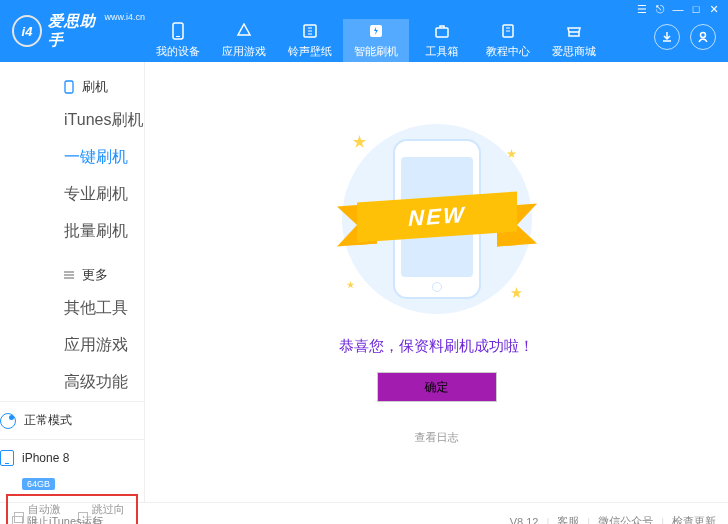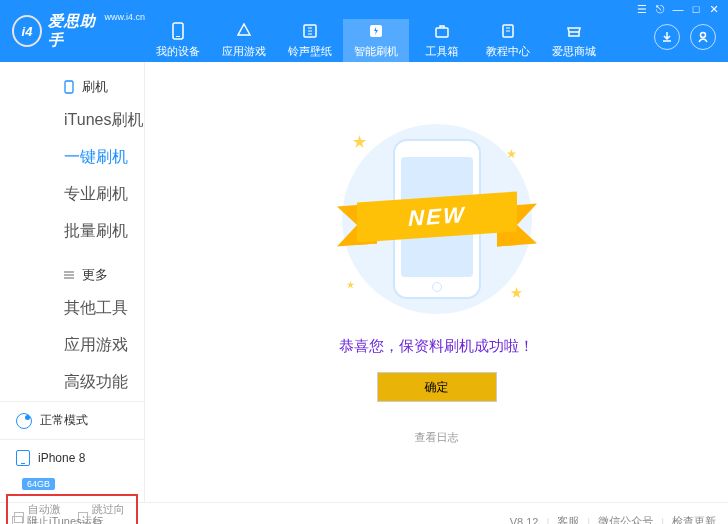--- a/index.html
+++ b/index.html
@@ -29,21 +29,21 @@
 
     
     .sidebar { width: 145px; border-right: 1px solid #eee; display: flex; flex-direction: column; font-size: 12px; }
     .side-section { padding: 10px 0 0 0; margin-left: 48px; }
     .side-heading { display: flex; align-items: center; gap: 6px; padding: 6px 14px; color: #333; font-size: 13px; }
     .side-heading .hicon { width: 14px; height: 14px; }
     .side-item { padding: 8px 0 8px 16px; color: #555; cursor: pointer; font-size: 16px; }
     .side-item.selected { color: #1e90ff; }
 
     .side-bottom { margin-top: auto; border-top: 1px solid #eee; }
-    .mode-row, .device-row { display: flex; align-items: center; gap: 8px; padding: 10px 16px; font-size: 12px; color: #333; }
+    .mode-row, .device-row { display: flex; align-items: center; gap: 8px; padding: 10px 0; font-size: 12px; color: #333; }
     .mode-icon { width: 16px; height: 16px; border: 1.5px solid #1e90ff; border-radius: 50%; position: relative; }
     .mode-icon::after { content: ""; position: absolute; width: 5px; height: 5px; background: #1e90ff; border-radius: 50%; top: 1px; right: 1px; }
     .device-icon { width: 14px; height: 16px; border: 1.5px solid #1e90ff; border-radius: 2px; position: relative; }
     .device-icon::after { content: ""; position: absolute; width: 4px; height: 1.5px; background: #1e90ff; bottom: 1px; left: 50%; transform: translateX(-50%); }
     .badge { background: #54aaff; color: #fff; font-size: 9px; padding: 1px 5px; border-radius: 2px; margin-left: 22px; margin-top: -4px; display: inline-block; }
 
     .red-box { border: 2px solid #e53935; margin: 4px 6px 6px 6px; padding: 6px 6px; display: flex; gap: 12px; }
     .chk { display: flex; align-items: center; gap: 4px; font-size: 11px; color: #999; }
     .chk-box { width: 11px; height: 11px; border: 1px solid #bbb; }
 
@@ -55,21 +55,21 @@
     .phone-screen { position: absolute; top: 16px; left: 6px; right: 6px; bottom: 20px; background: #d9ecff; border-radius: 4px; }
     .phone-btn { position: absolute; bottom: 5px; left: 50%; transform: translateX(-50%); width: 10px; height: 10px; border: 1.5px solid #cfe6ff; border-radius: 50%; }
     .ribbon { position: absolute; z-index: 3; width: 200px; height: 50px; top: 78px; left: 20px; }
     .ribbon-body { position: absolute; left: 20px; right: 20px; height: 40px; background: #ffc107; transform: skewY(-4deg); display: flex; align-items: center; justify-content: center; color: #fff; font-weight: 900; font-size: 22px; letter-spacing: 2px; font-style: italic; }
     .ribbon-left, .ribbon-right { position: absolute; width: 0; height: 0; border: 20px solid #ffb300; top: 8px; }
     .ribbon-left { left: 0; border-left-color: transparent; transform: skewY(-4deg); }
     .ribbon-right { right: 0; border-right-color: transparent; transform: skewY(-4deg); }
     .star { position: absolute; background: #ffd54f; clip-path: polygon(50% 0%, 61% 35%, 98% 35%, 68% 57%, 79% 91%, 50% 70%, 21% 91%, 32% 57%, 2% 35%, 39% 35%); }
 
     .msg { margin-top: 18px; font-size: 15px; color: #6d28d9; }
-    .ok-btn { margin-top: 16px; width: 120px; height: 30px; border: 1px solid #ccc; background: #eab308; font-size: 12px; cursor: pointer; }
+    .ok-btn { margin-top: 16px; width: 120px; height: 30px; border: 1px solid #ccc; background: #a21caf; font-size: 12px; cursor: pointer; }
     .log-link { margin-top: 28px; font-size: 11px; color: #999; cursor: pointer; }
 
     
     .footer { height: 38px; border-top: 1px solid #eee; display: flex; align-items: center; font-size: 11px; color: #888; padding: 0 12px; }
     .footer .chk { color: #888; }
     .footer-right { margin-left: auto; display: flex; gap: 8px; align-items: center; }
     .fsep { color: #ddd; }
   </style>
 </head>
 <body>

